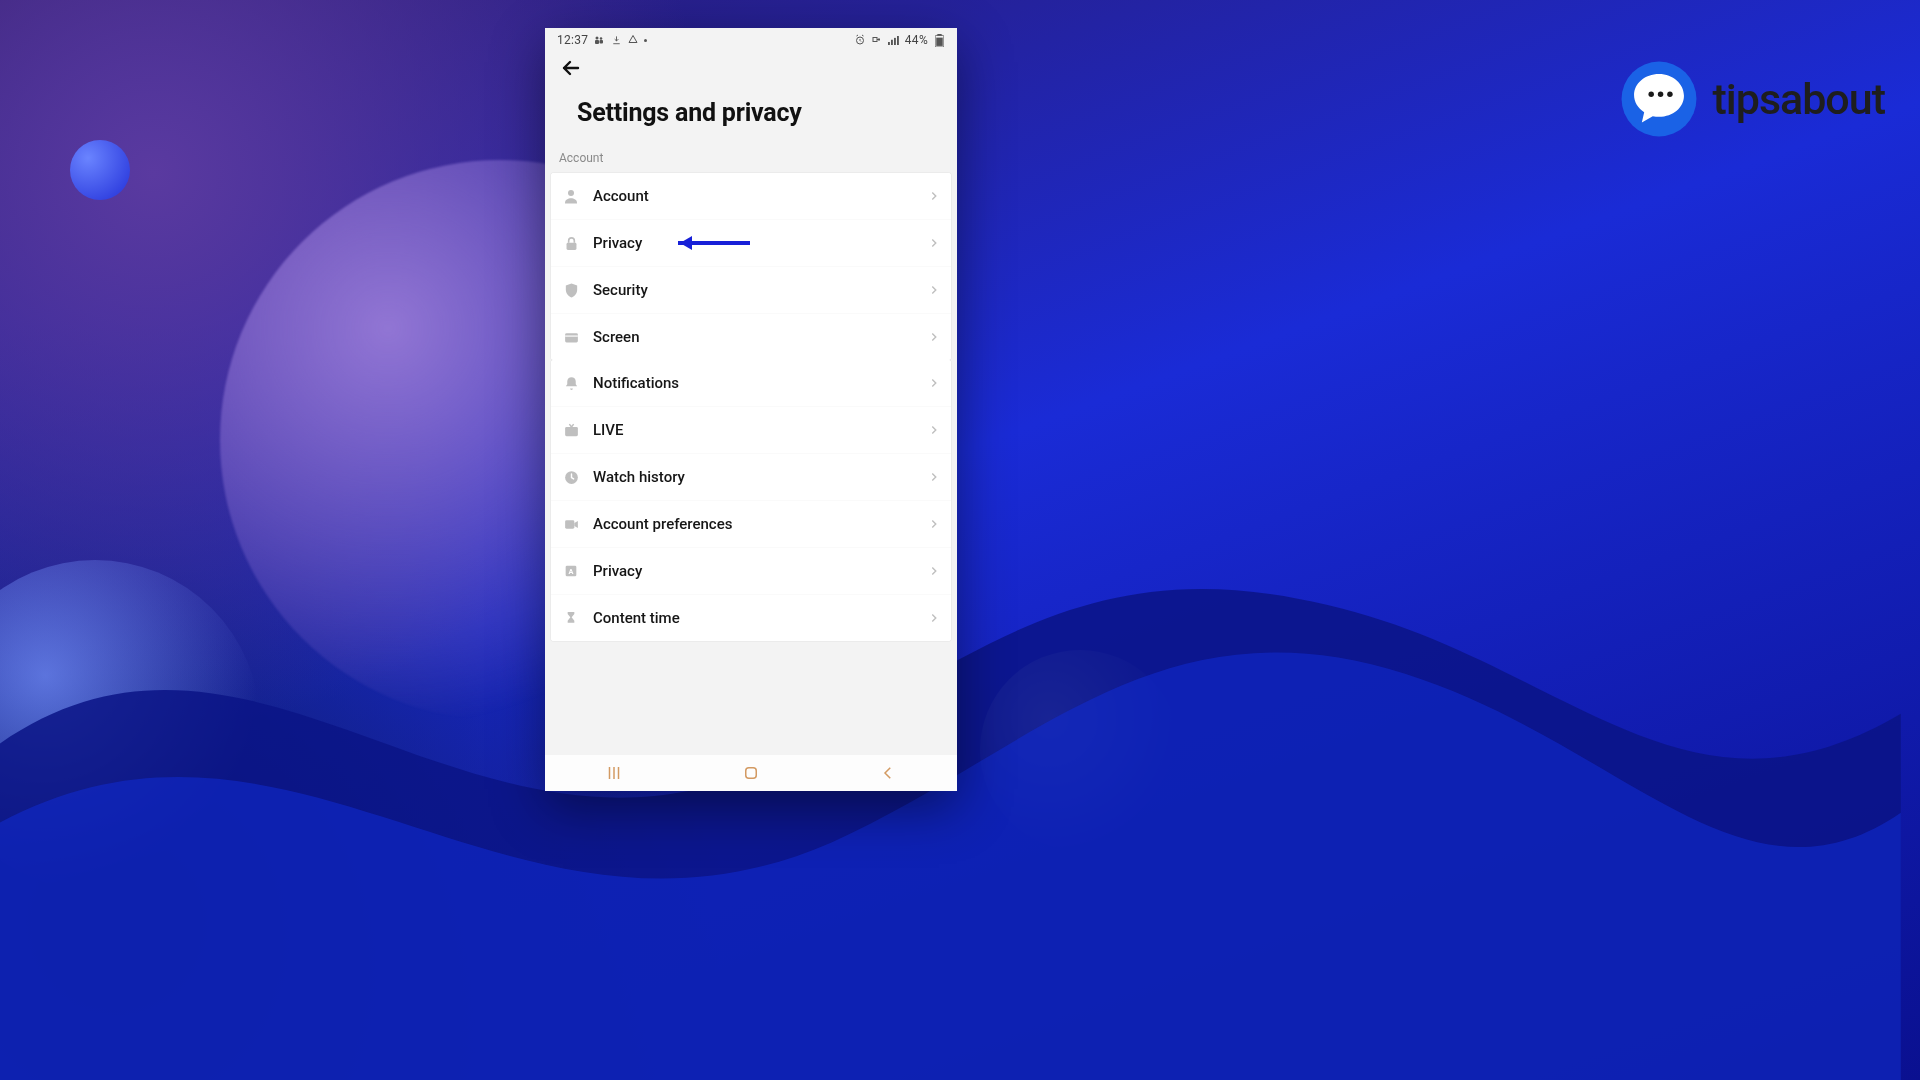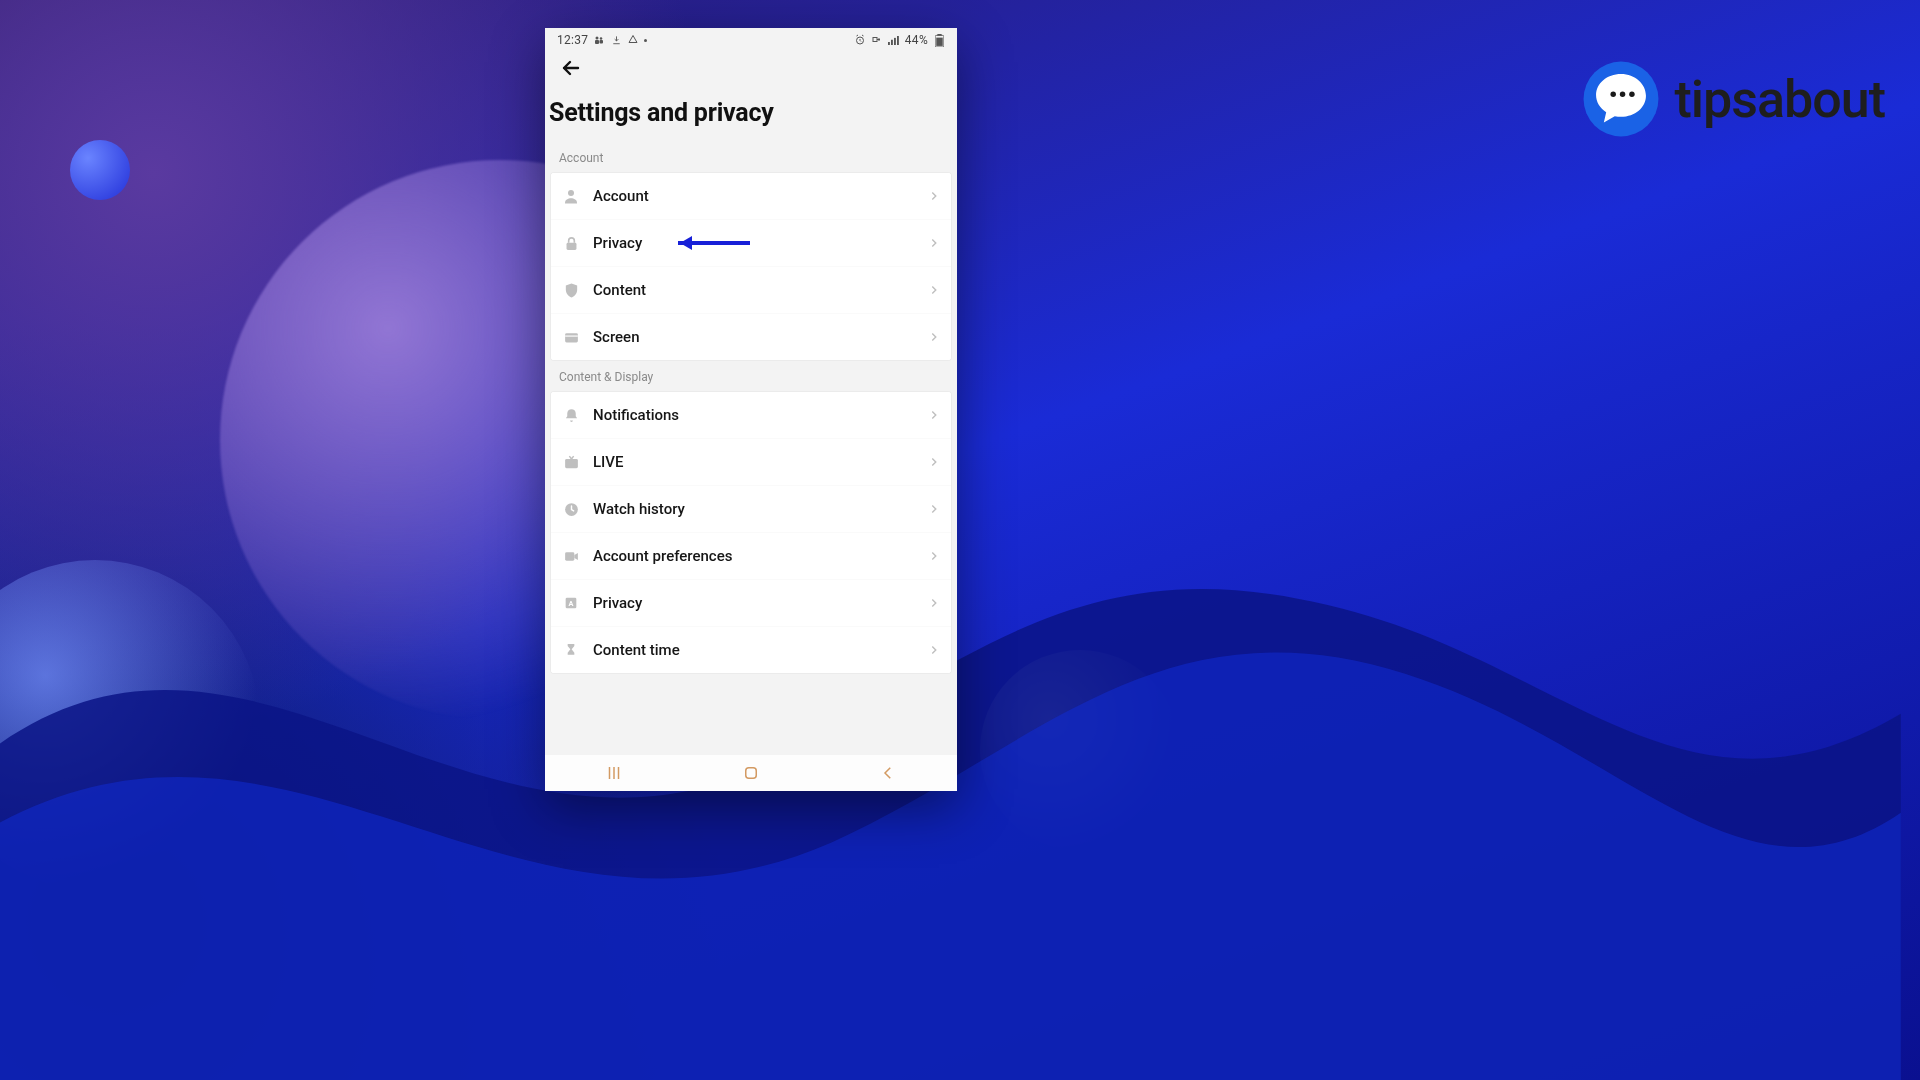--- a/index.html
+++ b/index.html
@@ -28,39 +28,39 @@
            display:flex; flex-direction:column; }
   .statusbar { display:flex; justify-content:space-between; align-items:center;
                padding:5px 12px 3px 12px; font-size:12px; color:#444; letter-spacing:0.3px; }
   .status-left,.status-right { display:flex; align-items:center; gap:5px; }
   .status-left .ic,.status-right .ic { width:12px; height:12px; display:inline-flex; align-items:center; justify-content:center; }
   .dot { width:3px; height:3px; border-radius:50%; background:#555; }
 
   .header { padding:2px 10px 0 10px; }
   .back { width:32px; height:32px; display:flex; align-items:center; justify-content:center; cursor:pointer;
           background:transparent; border:none; }
-  .title { font-size:25px; font-weight:700; color:#111; padding:14px 14px 14px 4px; letter-spacing:-0.2px; }
+  .title { font-size:25px; font-weight:700; color:#111; padding:14px 14px 14px 32px; letter-spacing:-0.2px; }
 
   .sect-head { font-size:12px; color:#8a8a8a; padding:10px 14px 8px 14px; }
   .group { background:#fff; margin:0 6px; border-radius:3px; box-shadow:0 0 0 1px rgba(0,0,0,0.03); overflow:hidden; }
   .row { width:100%; display:flex; align-items:center; padding:13px 10px;
          background:#fff; border:none; cursor:pointer; text-align:left; position:relative; }
   .row + .row { border-top:1px solid rgba(0,0,0,0.02); }
   .row-icon { width:20px; height:20px; margin-right:12px; color:#bfbfbf; display:flex; align-items:center; justify-content:center; flex-shrink:0; }
   .row-label { font-size:15px; color:#161616; font-weight:500; flex:1; }
   .chev { width:14px; height:14px; color:#c0c0c0; flex-shrink:0; }
 
   .arrow-annot { position:absolute; left:113px; top:8px; height:30px; display:flex; align-items:center; pointer-events:none; }
 
   .navbar { margin-top:auto; height:36px; display:flex; align-items:center; justify-content:space-around; background:#fdfdfd; }
   .nav-btn { width:60px; height:28px; display:flex; align-items:center; justify-content:center; color:#d39a62; background:none; border:none; cursor:pointer; }
 
   
   .brand { position:absolute; right:35px; top:60px; display:flex; align-items:center; gap:14px; }
-  .brand-text { font-size:52px; font-weight:500; color:#1e1e1e; letter-spacing:-1px; }
+  .brand-text { font-size:43px; font-weight:500; color:#1e1e1e; letter-spacing:-1px; }
 </style>
 </head>
 <body>
 
 <div class="bg">
   <div class="circle c1"></div>
   <div class="circle c2"></div>
   <div class="circle c3"></div>
   <div class="circle c4"></div>
   <svg class="wave" viewBox="0 0 1920 600" preserveAspectRatio="none">
@@ -181,21 +181,21 @@
           <path d="M9 6l6 6-6 6"></path>
         </svg>
     </button>
 
     <button class="row">
       <span class="row-icon">
           <svg viewBox="0 0 24 24" width="17" height="17" fill="currentColor">
             <path d="M12 2l8 3v6c0 5-3.5 9-8 11-4.5-2-8-6-8-11V5z"></path>
           </svg>
         </span>
-      <span class="row-label">Content</span>
+      <span class="row-label">Security</span>
       <svg class="chev" viewBox="0 0 24 24" fill="none" stroke="currentColor" stroke-width="2.5">
           <path d="M9 6l6 6-6 6"></path>
         </svg>
     </button>
 
     <button class="row">
       <span class="row-icon">
           <svg viewBox="0 0 24 24" width="17" height="17" fill="currentColor">
             <rect x="3" y="6" width="18" height="13" rx="2"></rect>
             <rect x="3" y="9" width="18" height="2" fill="#f3f3f3"></rect>
@@ -203,21 +203,20 @@
         </span>
       <span class="row-label">Screen</span>
       <svg class="chev" viewBox="0 0 24 24" fill="none" stroke="currentColor" stroke-width="2.5">
           <path d="M9 6l6 6-6 6"></path>
         </svg>
     </button>
 
 
   </div>
 
-  <div class="sect-head">Content &amp; Display</div>
   <div class="group">
 
     <button class="row">
       <span class="row-icon">
           <svg viewBox="0 0 24 24" width="17" height="17" fill="currentColor">
             <path d="M12 3a6 6 0 00-6 6v4l-2 3h16l-2-3V9a6 6 0 00-6-6zM10 19a2 2 0 004 0"></path>
           </svg>
         </span>
       <span class="row-label">Notifications</span>
       <svg class="chev" viewBox="0 0 24 24" fill="none" stroke="currentColor" stroke-width="2.5">

